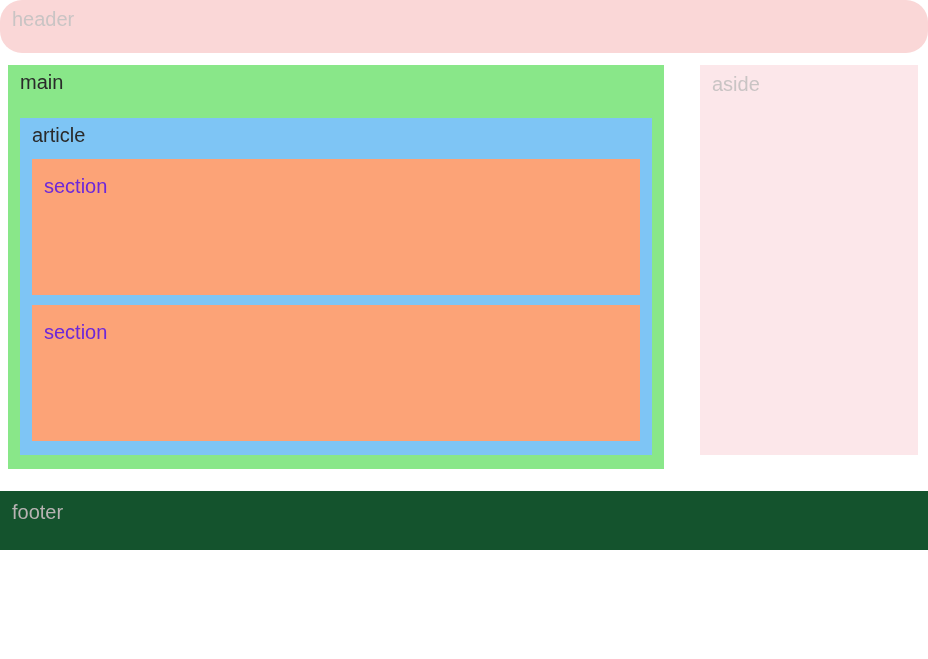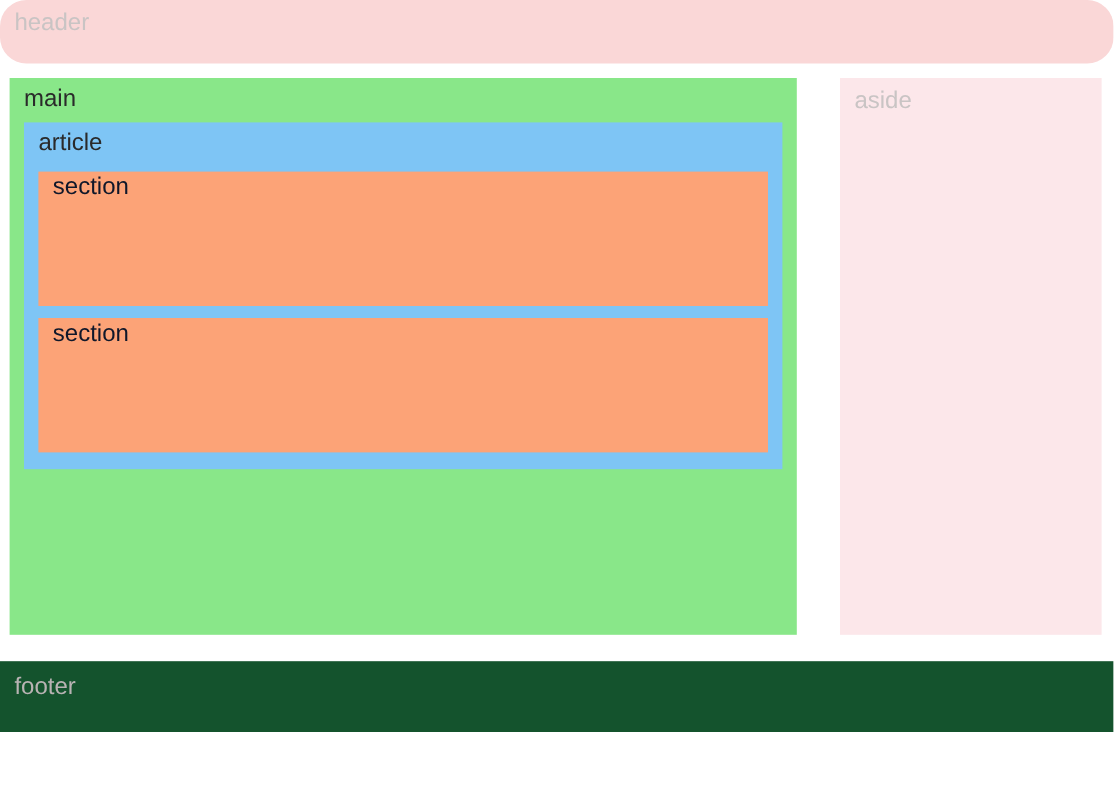--- a/index.html
+++ b/index.html
@@ -37,46 +37,46 @@
       padding: 12px 8px 0 8px;
       gap: 36px;
     }
     .main {
       background: #89e789;
       flex: 0 0 656px;
       padding: 6px 12px 14px 12px;
       color: #2a2a2a;
     }
     .main-label {
-      margin-bottom: 8px;
+      margin-bottom: 24px;
     }
     .article {
       background: #7ec5f5;
       padding: 6px 12px 14px 12px;
       color: #2a2a2a;
     }
     .article-label {
       margin-bottom: 12px;
     }
     .section {
       background: #fca377;
-      padding: 2px 12px;
-      color: #0f172a;
-      height: 112px;
+      padding: 16px 12px;
+      color: #6d28d9;
+      height: 136px;
       margin-bottom: 10px;
     }
     .section:last-child {
       margin-bottom: 0;
     }
     .aside {
       background: #fce7ea;
       flex: 1;
       padding: 8px 12px;
       color: #c9c4c4;
-      height: 464px;
+      height: 390px;
       margin-right: 2px;
     }
     .footer {
       background: #14532d;
       padding: 10px 12px 26px 12px;
       color: #b8b3b3;
       margin-top: 22px;
     }
   </style>
 </head>

